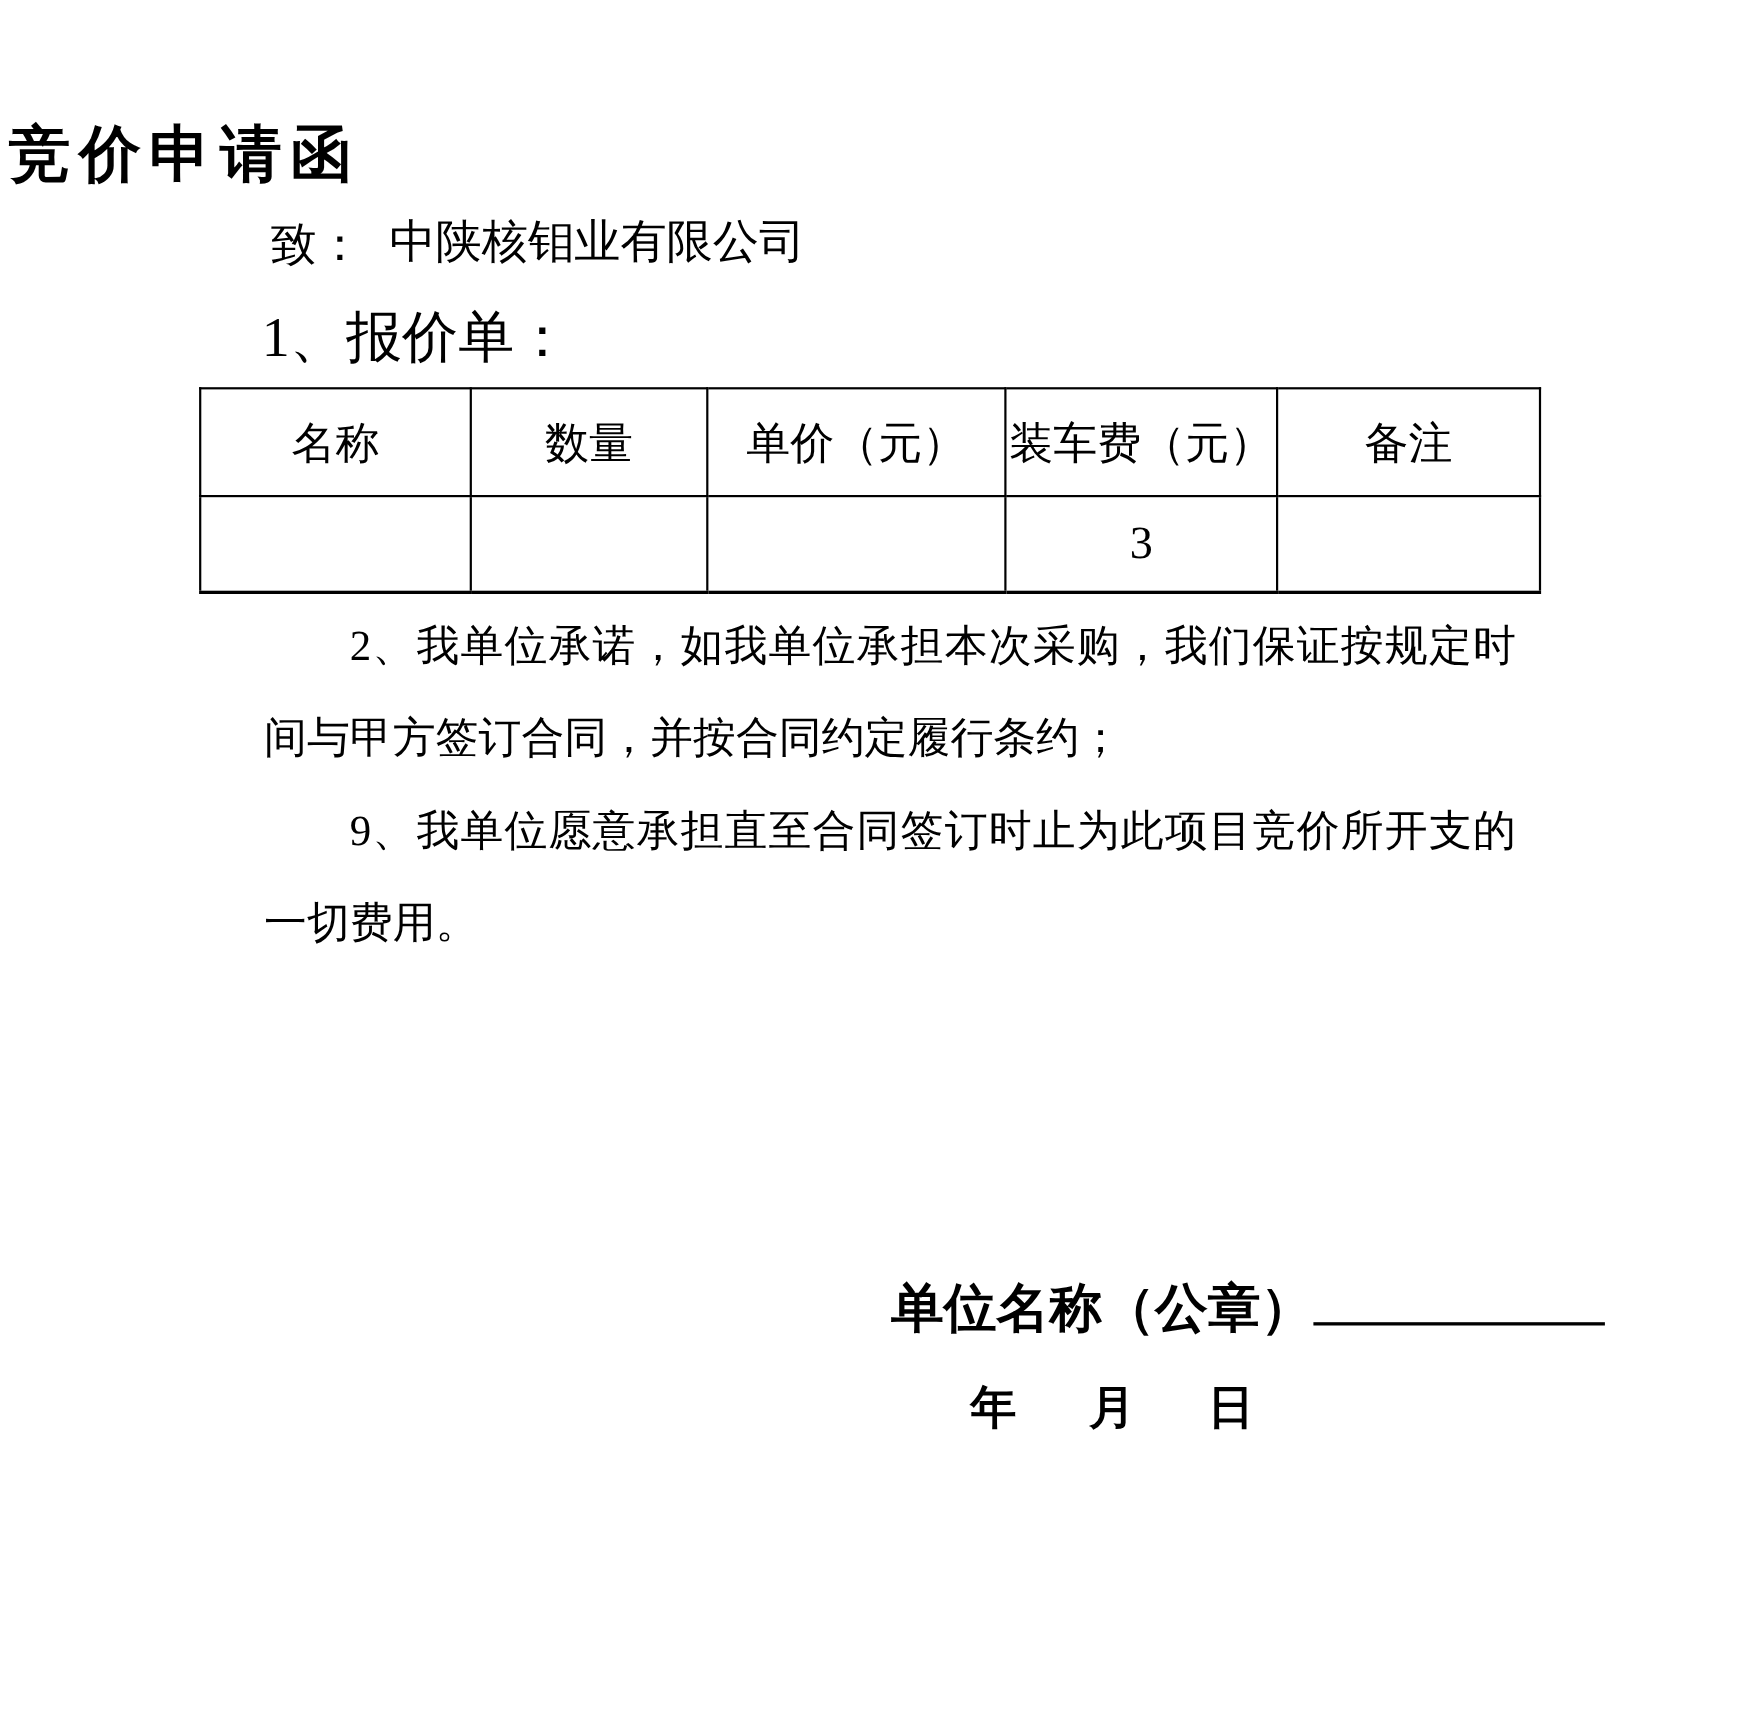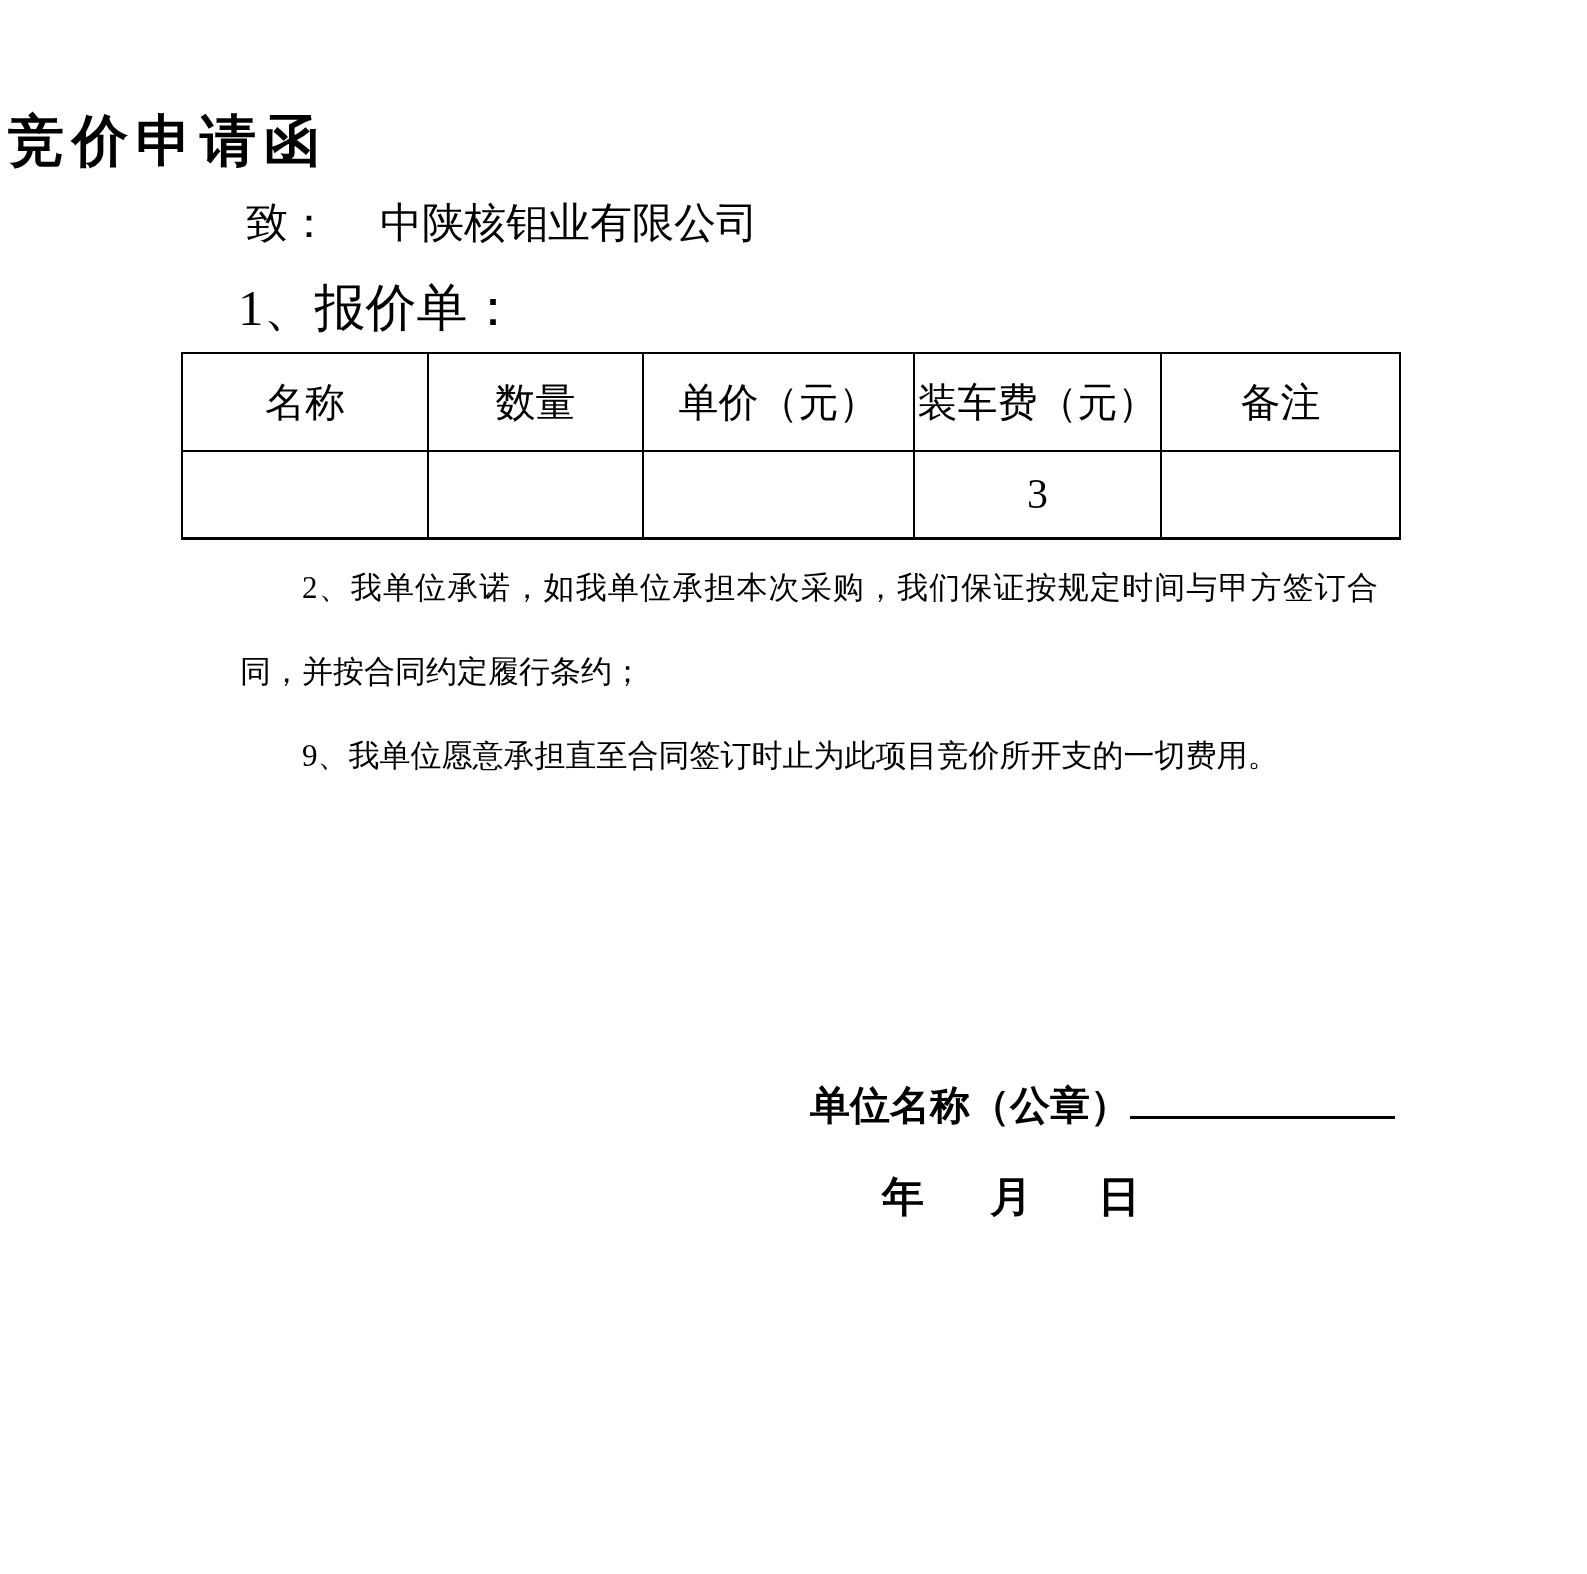--- a/index.html
+++ b/index.html
@@ -26,21 +26,22 @@
     letter-spacing: 8px;
     text-indent: 8px;
   }
   .salutation {
     display: flex;
     margin: 23px 0 0 246px;
     font-size: 42px;
     line-height: 50px;
   }
   .salutation .recipient {
-    margin-left: 50px;
+    margin-left: 24px;
+    font-family: Liberation Mono, monospace;
   }
   .quote-heading {
     margin: 35px 0 0 238px;
     font-size: 51px;
     line-height: 50px;
   }
   .quote-table {
     margin: 19px 0 0 181px;
     width: 1218px;
     border-collapse: collapse;
@@ -55,31 +56,31 @@
     font-weight: normal;
   }
   .quote-table thead tr { height: 98px; }
   .quote-table tbody tr { height: 87px; }
   .quote-table th { font-size: 40px; }
   .quote-table td { font-size: 42px; }
   .quote-table tbody td { border-bottom-width: 3px; }
   .paragraphs {
     margin: 6px 0 0 240px;
     width: 1138px;
-    font-size: 31px;
+    font-size: 39px;
     line-height: 84px;
     text-align: justify;
   }
   .paragraphs p {
     margin: 0;
     text-indent: 2em;
   }
   .signature-line {
     margin: 280px 0 0 810px;
-    font-size: 40px;
+    font-size: 48px;
     line-height: 56px;
     font-weight: bold;
     white-space: nowrap;
   }
   .sig-underline {
     display: inline-block;
     width: 265px;
     border-bottom: 3px solid #000000;
   }
   .date-line {

